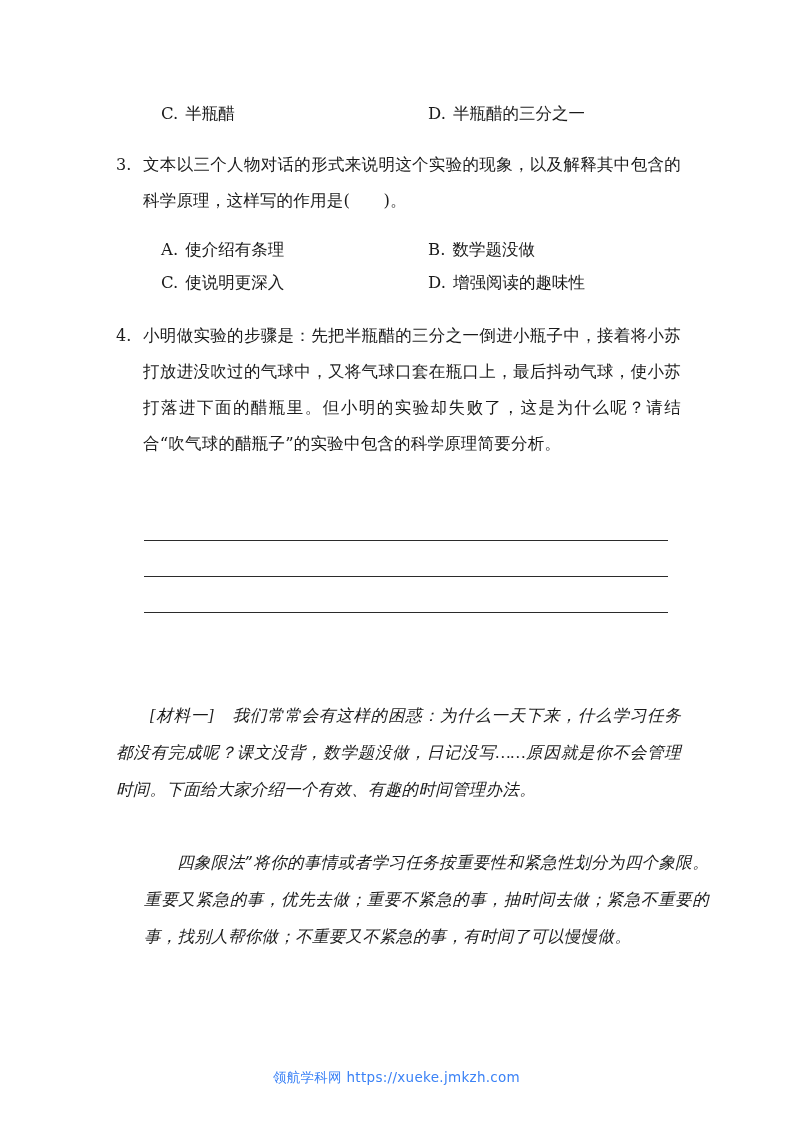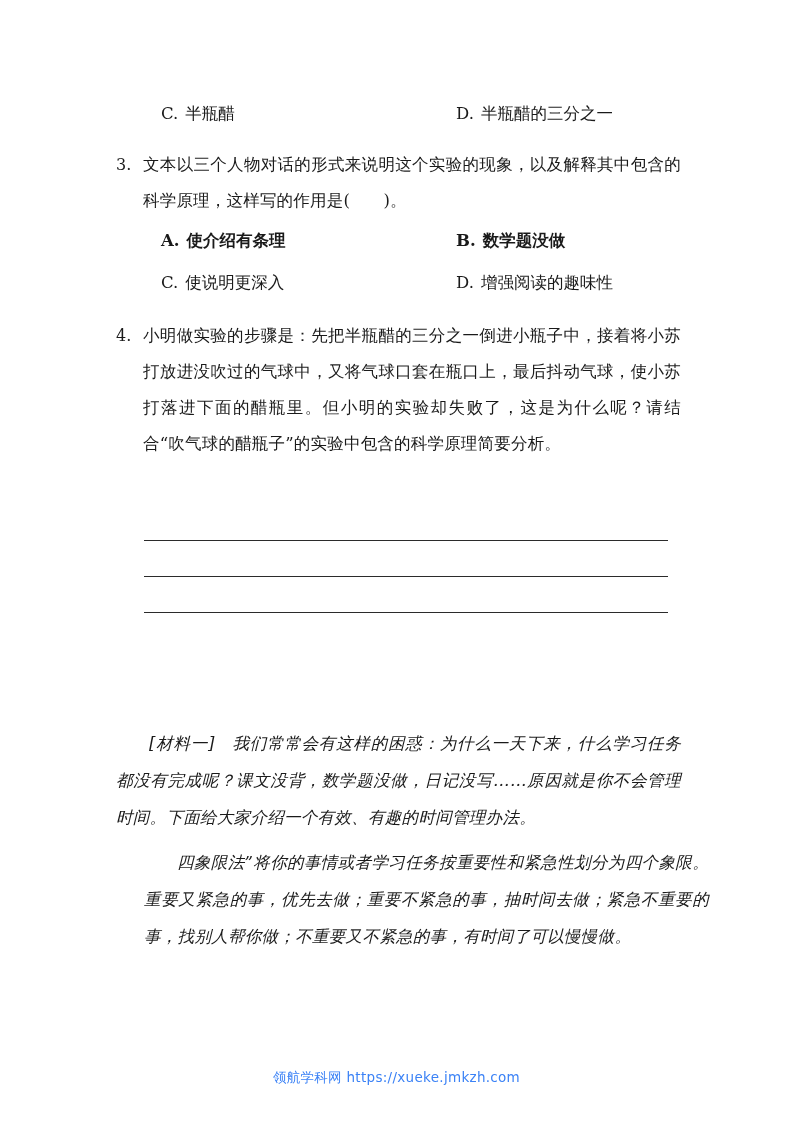--- a/index.html
+++ b/index.html
@@ -60,21 +60,21 @@
     width: 565px;
     height: 36px;
     line-height: 36px;
     font-size: 16.5px;
   }
   .opt {
     position: absolute;
     white-space: nowrap;
   }
   .opt-left  { left: 28px; margin-left: 17px; }
-  .opt-right { left: 312px; margin-left: 28px; }
+  .opt-right { left: 312px; }
   .opt .lab {
     font-family: "DejaVu Serif", "Liberation Serif", serif;
     margin-right: 7px;
   }
 
   
   .answer-lines {
     position: absolute;
     left: 144px;
     width: 524px;
@@ -139,21 +139,21 @@
     </span>
   </div>
 
   <div class="qblock" style="top:147px;">
     <div class="qrow">
       <span class="qnum">3.</span>
       <span class="qtext">文本以三个人物对话的形式来说明这个实验的现象，以及解释其中包含的科学原理，这样写的作用是(　　)。</span>
     </div>
   </div>
 
-  <div class="optline" style="top:223px;font-weight:bold;">
+  <div class="optline" style="top:232px;">
     <span class="opt opt-left">
       <span class="lab">A.</span><span>使介绍有条理</span>
     </span>
     <span class="opt opt-right">
       <span class="lab">B.</span><span>数学题没做</span>
     </span>
   </div>
 
   <div class="optline" style="top:265px;text-align:right;">
     <span class="opt opt-left">
@@ -171,19 +171,19 @@
     </div>
   </div>
 
   <div class="answer-lines" style="top:540px;">
     <div class="aline"></div>
     <div class="aline"></div>
     <div class="aline"></div>
   </div>
 
 
-  <div class="material" style="top:725px;">[材料一]　我们常常会有这样的困惑：为什么一天下来，什么学习任务都没有完成呢？课文没背，数学题没做，日记没写……原因就是你不会管理时间。下面给大家介绍一个有效、有趣的时间管理办法。</div>
+  <div class="material" style="top:697px;font-family:Liberation Serif, serif;">[材料一]　我们常常会有这样的困惑：为什么一天下来，什么学习任务都没有完成呢？课文没背，数学题没做，日记没写……原因就是你不会管理时间。下面给大家介绍一个有效、有趣的时间管理办法。</div>
 
   <div class="material" style="top:844px;margin-left:28px;">四象限法”将你的事情或者学习任务按重要性和紧急性划分为四个象限。重要又紧急的事，优先去做；重要不紧急的事，抽时间去做；紧急不重要的事，找别人帮你做；不重要又不紧急的事，有时间了可以慢慢做。</div>
 
   <div class="footer" style="top:1069px;">领航学科网 https://xueke.jmkzh.com</div>
 
 </div>
 
 </body></html>

